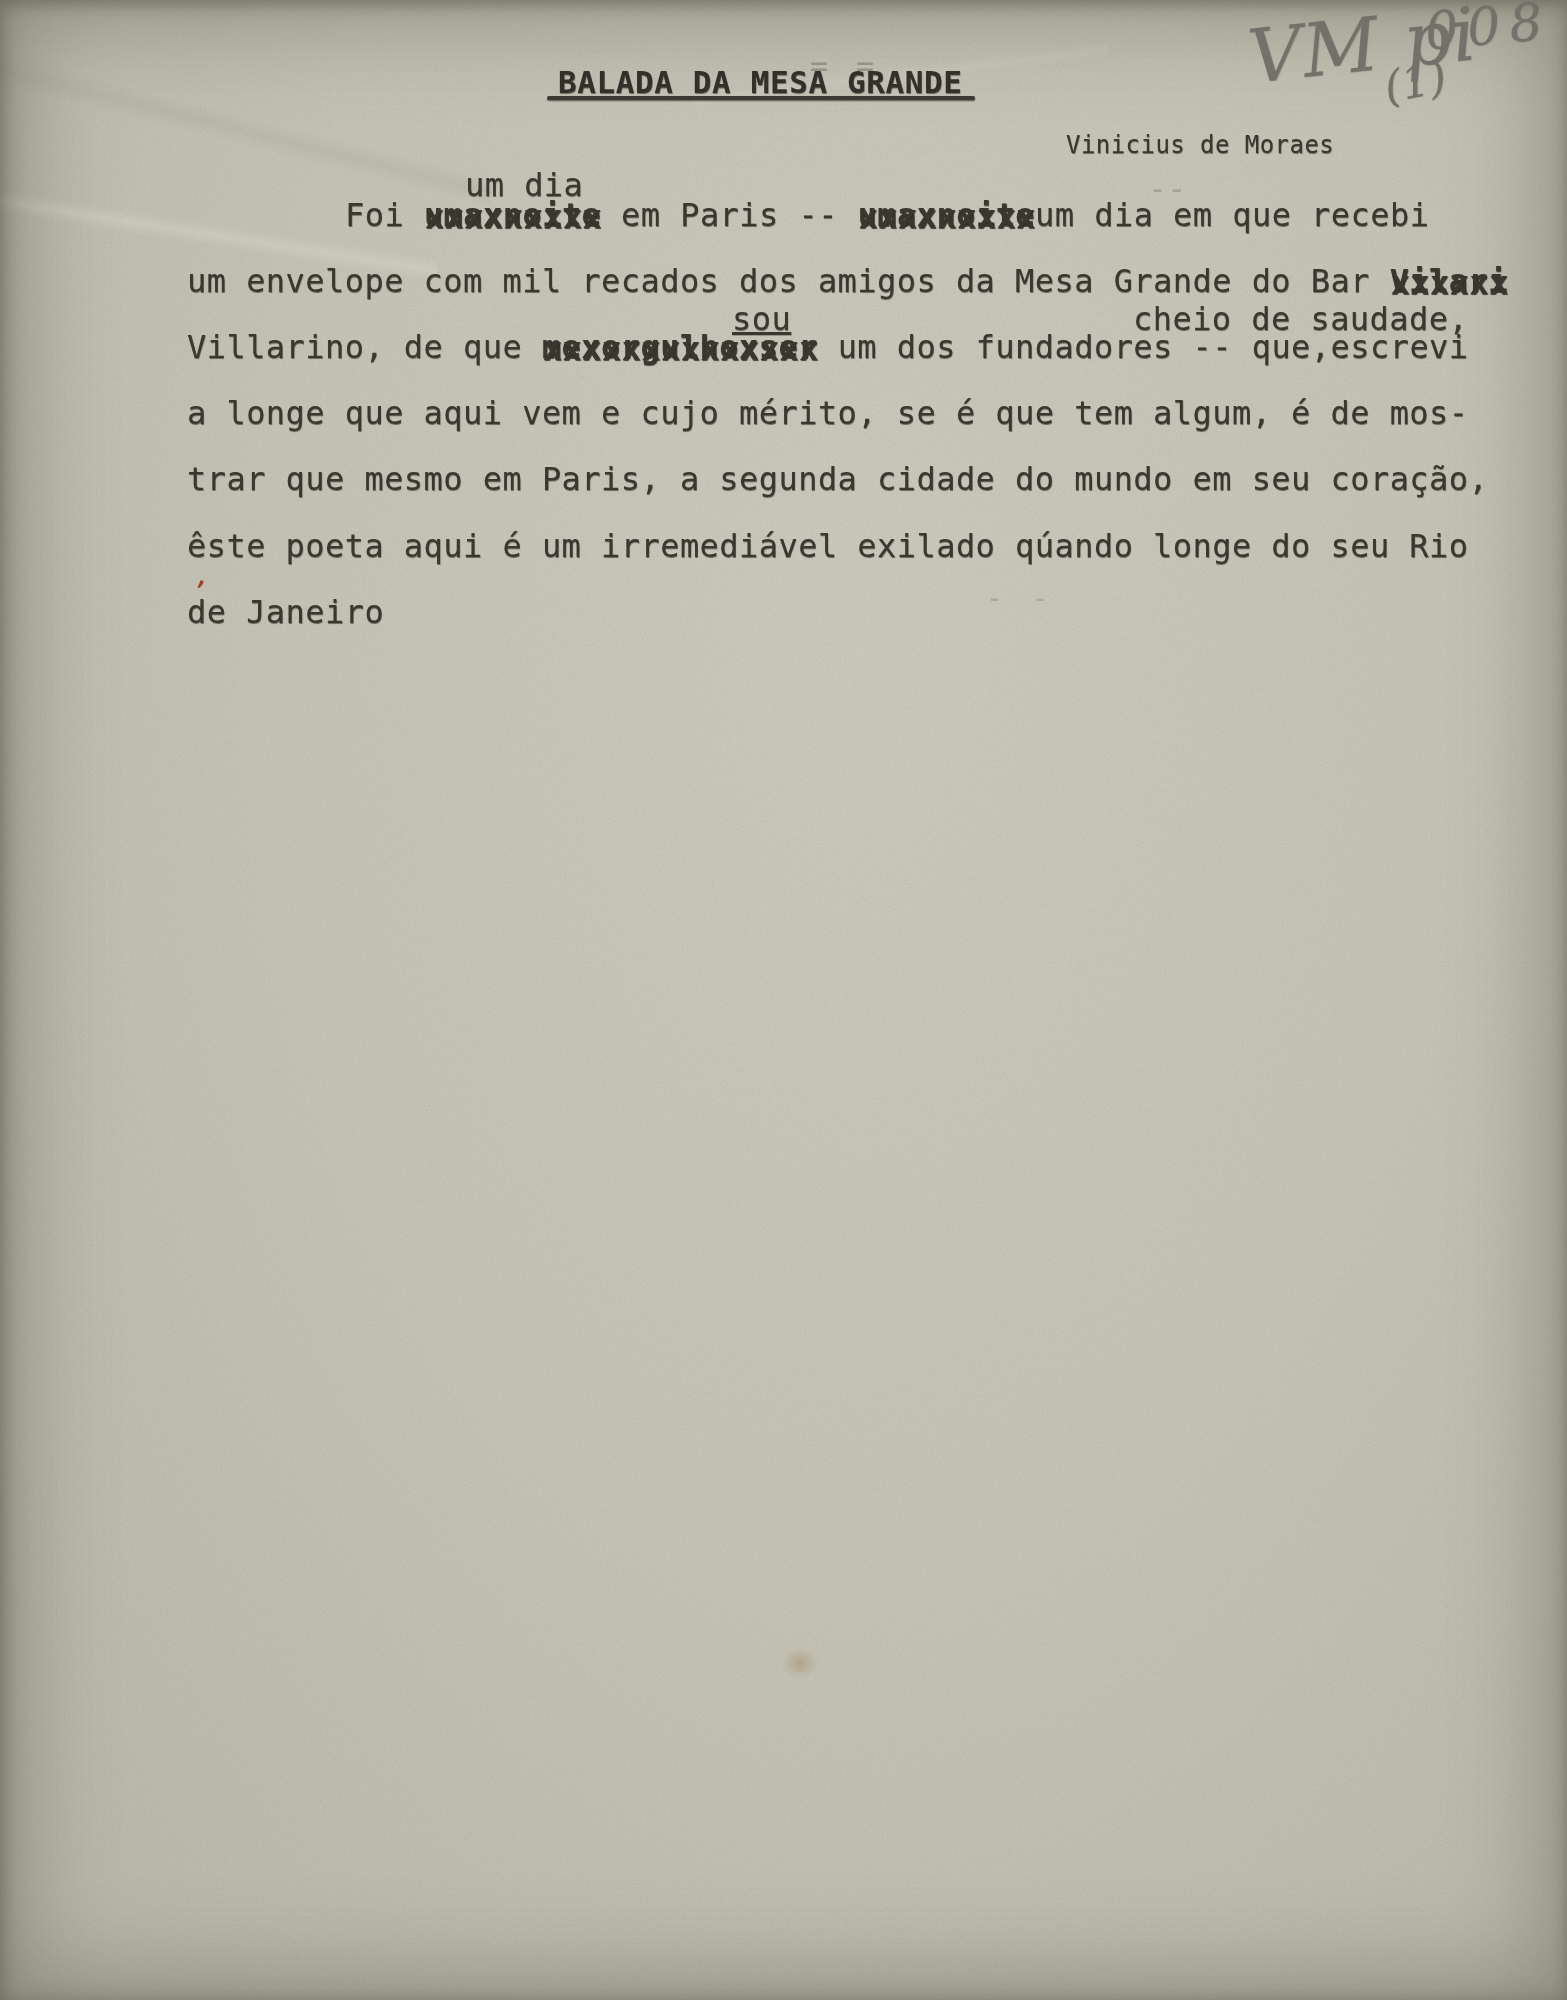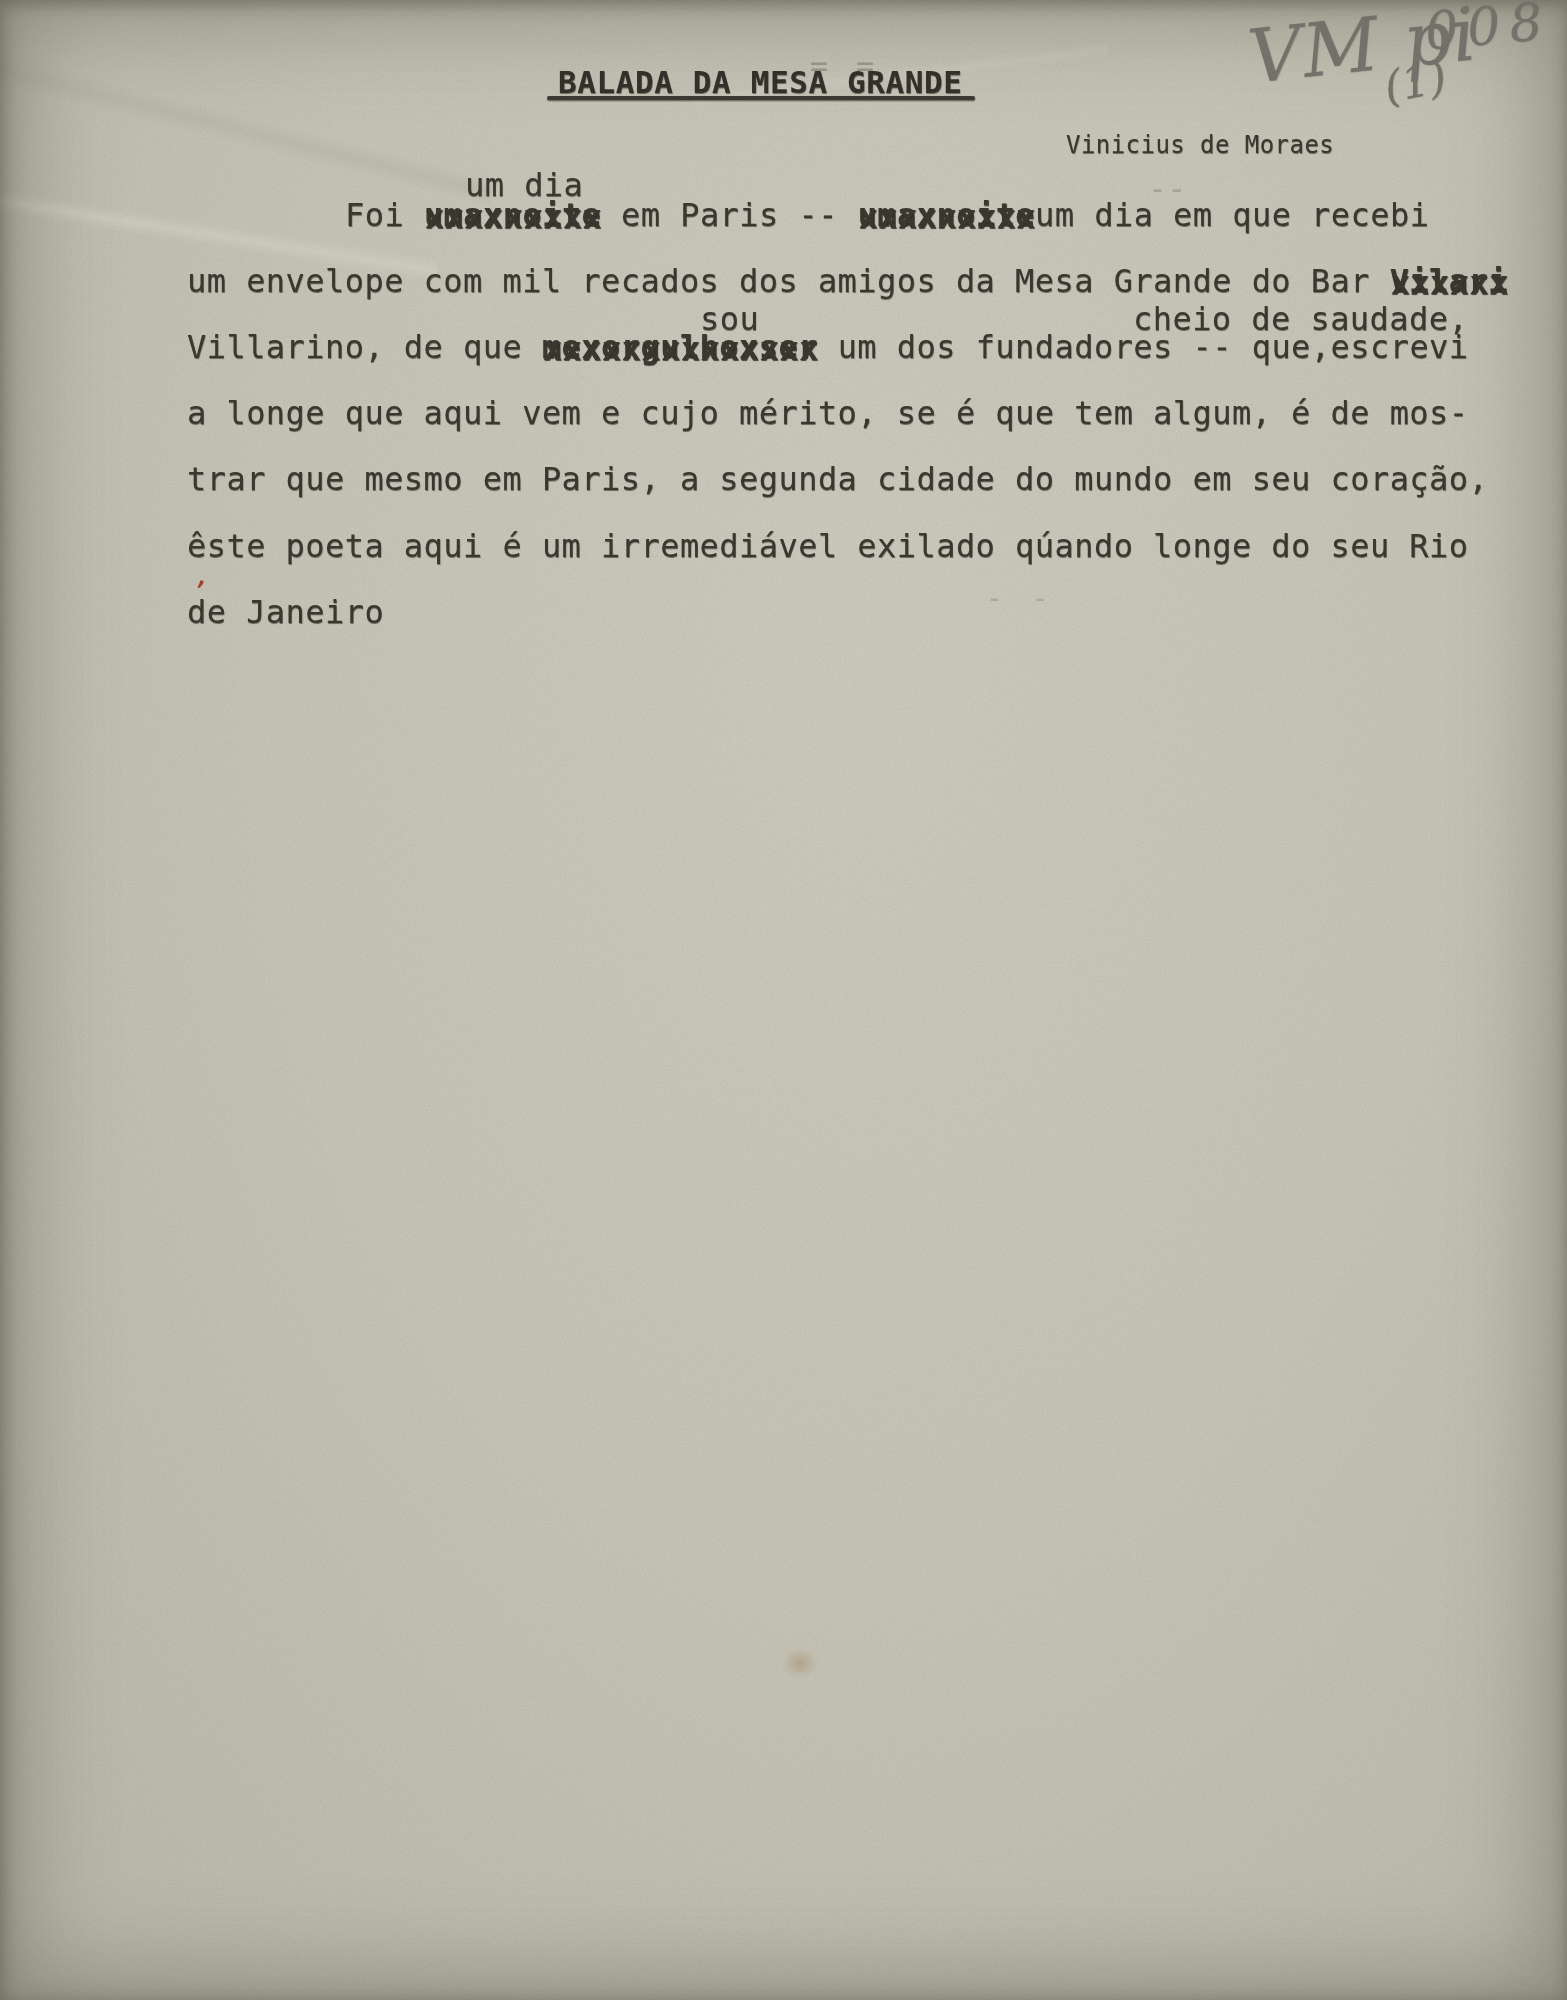--- a/index.html
+++ b/index.html
@@ -26,21 +26,21 @@
 
   .title { position:absolute; left:550px; top:56px; margin:8px; font-size:31px; font-weight:bold;
            letter-spacing:.6px; color:#33302a; text-shadow:0.5px 0.6px 0.8px rgba(51,48,42,.6); white-space:pre; }
   .title-underline { position:absolute; left:547px; top:96px; width:428px; height:4px;
            background:#3c3932; border-radius:2px; box-shadow:0 1.5px 0 rgba(60,57,48,.45), 0.5px 0.5px 1px rgba(60,57,48,.5); }
   .author { position:absolute; left:1066px; top:131px; font-size:24px; letter-spacing:.45px; white-space:pre; }
 
   .l1 { left:345px; top:199px; }
   .l2 { left:187px; top:265px; }
   .ins-um-dia { left:465px; top:169px; }
-  .ins-sou    { left:700px; top:303px; }
+  .ins-sou    { left:732px; top:303px;text-decoration:underline; }
   .ins-cheio  { left:1133px; top:303px; }
   .l3 { left:187px; top:331px; }
   .l4 { left:187px; top:397px; }
   .l5 { left:187px; top:463px; }
   .l6 { left:187px; top:530px;text-align:center; }
   .l7 { left:187px; top:596px; }
 
   .struck { position:relative; display:inline-block; font-weight:bold; }
   .struck .base { text-shadow:0.5px 0.5px 0.8px rgba(45,42,36,.8); }
   .struck .over { position:absolute; left:1px; top:1.5px; text-shadow:0.5px 0.5px 0.9px rgba(45,42,36,.85); }

